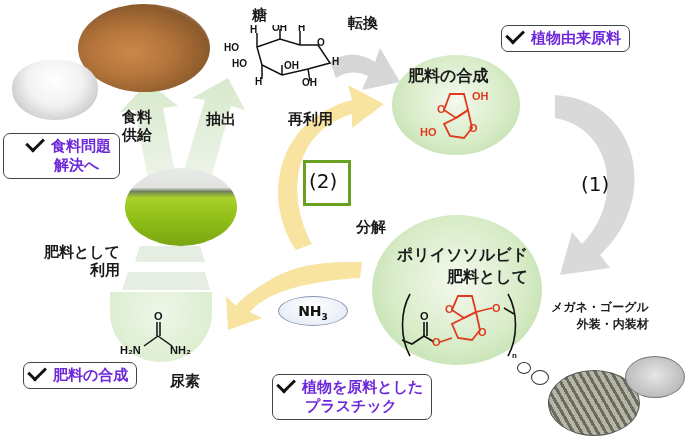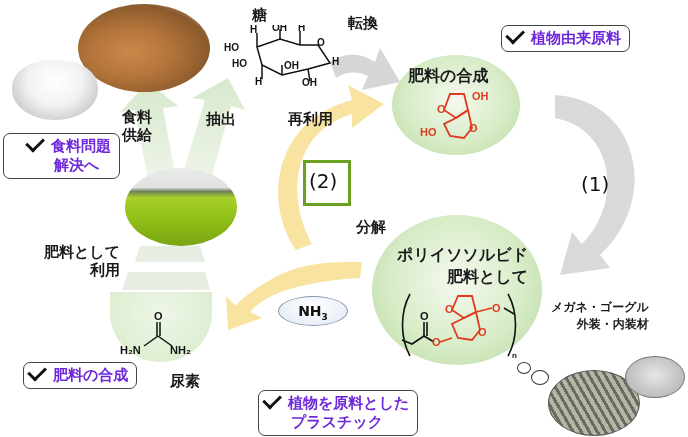--- a/index.html
+++ b/index.html
@@ -178,16 +178,16 @@
     <text x="2" y="44">H₂N</text>
     <text x="52" y="44">NH₂</text>
   </g>
 </svg>
 <div class="lbl" style="left:170px;top:374px;font-family:Liberation Mono, monospace;">尿素</div>
 
 <div class="check-box" style="left:23px;top:362px;">
   <span class="chk"></span><span>肥料の合成</span>
 </div>
 
-<div class="check-box" style="left:258px;top:374px;margin-top:16px;">
+<div class="check-box" style="left:272px;top:374px;">
   <span class="chk"></span><span>植物を原料とした</span>
   <span class="line2">プラスチック</span>
 </div>
 
 </body></html>

